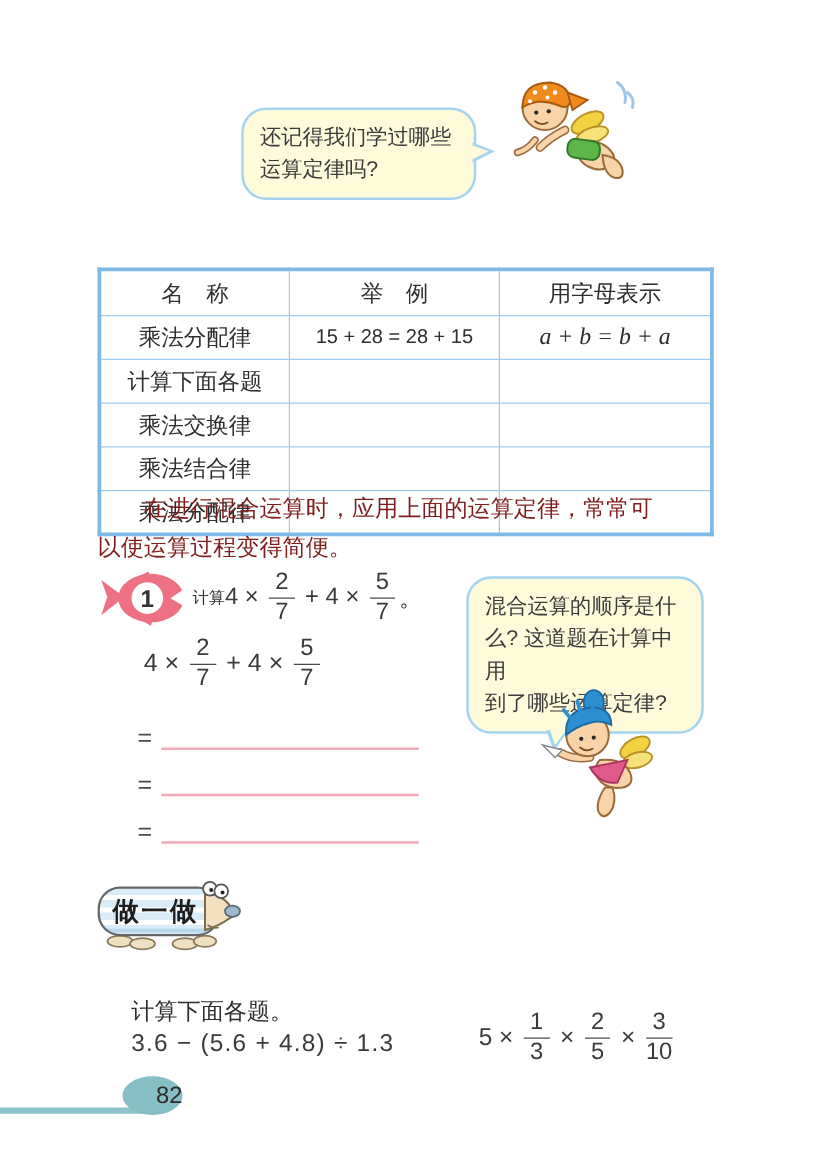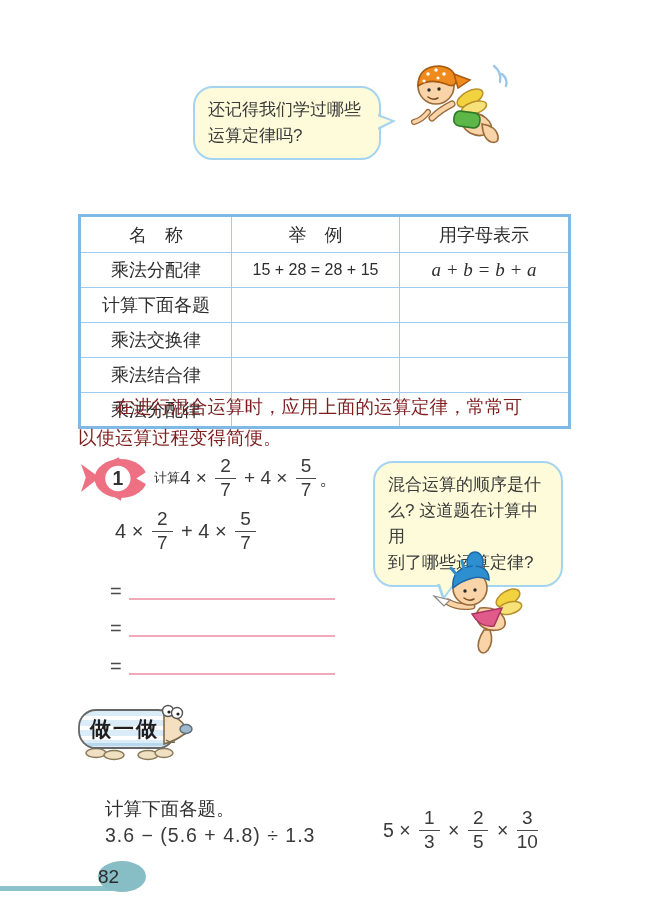--- a/index.html
+++ b/index.html
@@ -90,21 +90,21 @@
   .exercise-right { position:absolute; left:383px; top:808px; font-size:19.5px; }
   .exercise-right .frac { font-size:19px; }
 
   
   .footer-line {
     position:absolute; left:0; top:886px; width:119px; height:5px;
     background:#8cc2c9; border-radius:0 3px 3px 0;
   }
   .page-oval {
     position:absolute; left:98px; top:861px; width:48px; height:31px;
-    background:#87bec6; border-radius:50%; display:flex; align-items:center; justify-content:flex-start;
+    background:#87bec6; border-radius:50%; display:flex; align-items:center; justify-content:flex-end;
     font-size:19px; color:#2c2c2c; z-index:2;
   }
 </style>
 </head>
 <body>
 
 <div class="page">
 
   <div class="bubble bubble-top">
     <span class="preline">还记得我们学过哪些

